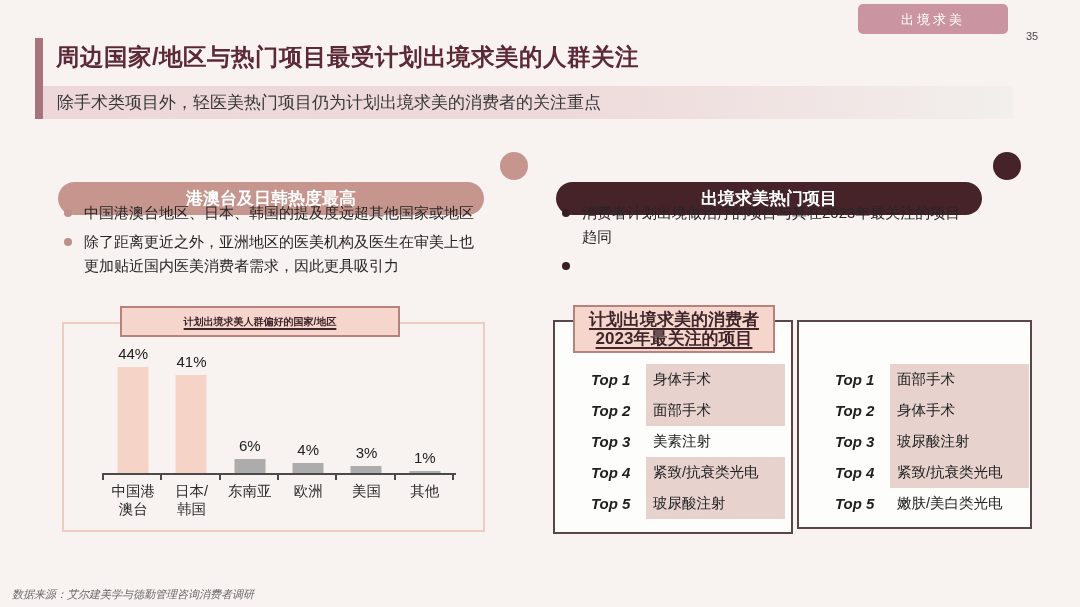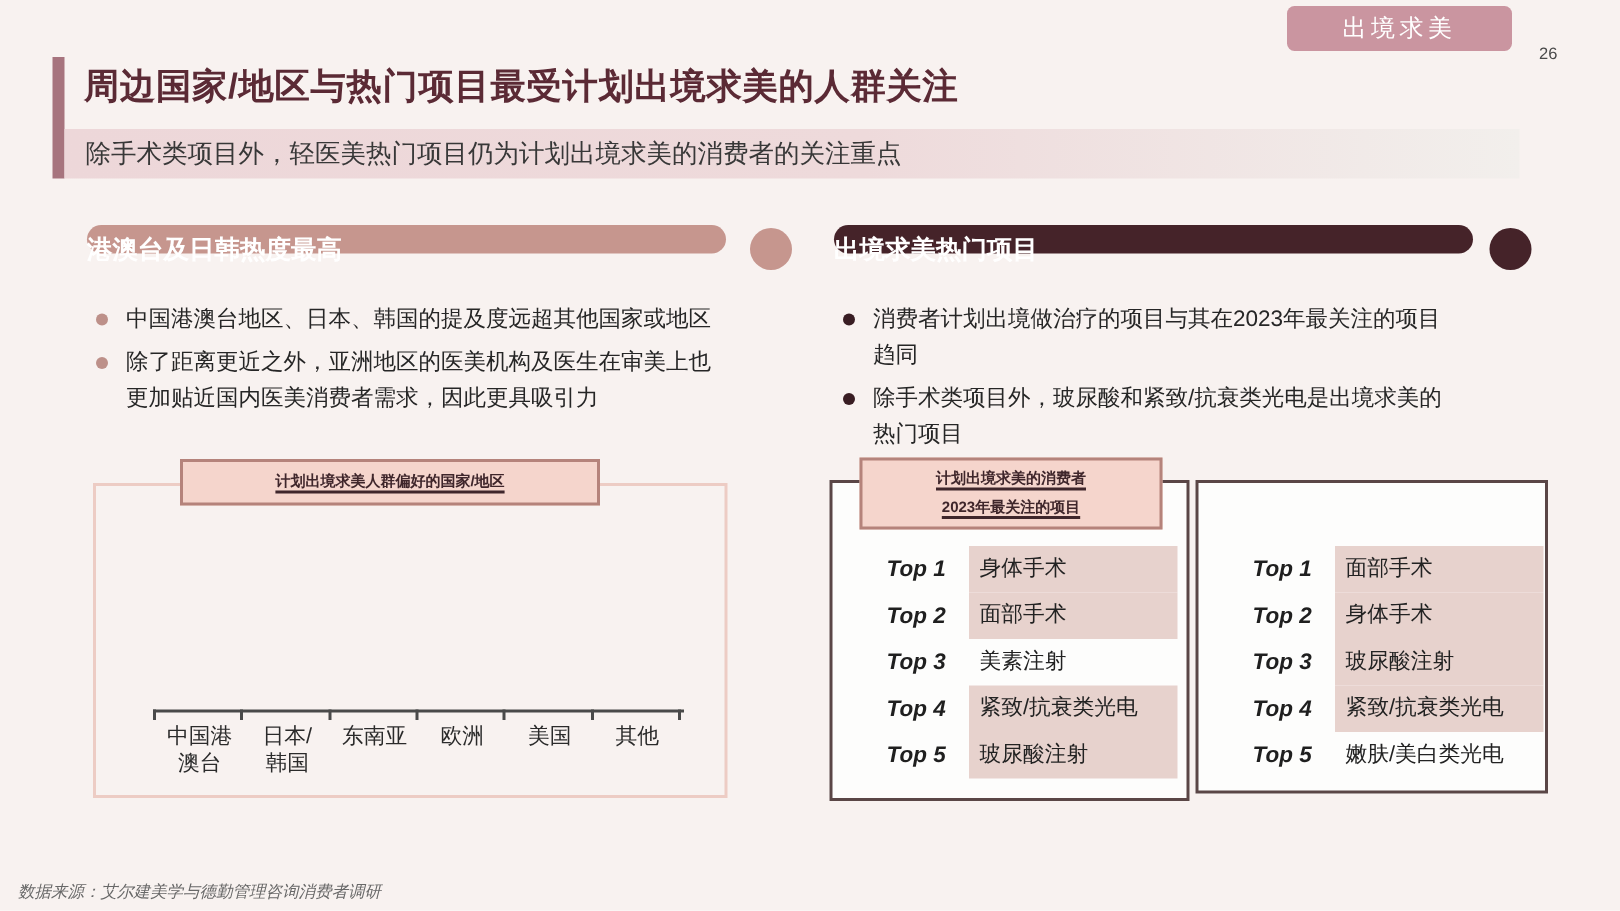--- a/index.html
+++ b/index.html
@@ -2,33 +2,33 @@
 <html><head>
 <meta charset="utf-8">
 <style>
   html,body { margin:0; padding:0; }
   body { font-family:"Liberation Sans","DejaVu Sans",sans-serif; }
   .slide { position:relative; width:1080px; height:607px; background:#f8f2f0; overflow:hidden; }
   .abs { position:absolute; }
 
   
   .badge { left:858px; top:4px; width:150px; height:30px; background:#ca95a0; border-radius:5px;
-           color:#fff; font-size:16px; letter-spacing:3px; text-align:center; line-height:31px; }
+           color:#fff; font-size:13px; letter-spacing:3px; text-align:center; line-height:31px; }
   .pageno { left:1026px; top:30px; font-size:11px; color:#4a4a4a; }
 
   
   .title-bar { left:35px; top:38px; width:8px; height:81px; background:#a7747e; }
   .main-title { left:56px; top:41px; font-size:23.5px; font-weight:bold; color:#5b2a35; letter-spacing:0.5px; }
   .subtitle-band { left:43px; top:86px; width:970px; height:33px;
                    background:linear-gradient(to right,#edd7d9 0%,#eedadb 55%,#f2efec 100%); }
   .subtitle-text { left:57px; top:86px; height:33px; line-height:33px; font-size:17px; color:#383838; }
 
   
-  .pill { height:19px; border-radius:17px; color:#fff; font-size:17px; font-weight:bold;
-          line-height:33px; }
+  .pill { height:33px; border-radius:17px; color:#fff; font-size:17px; font-weight:bold;
+          text-align:center; line-height:33px;margin-top:32px; }
   .pill-left { left:58px; top:150px; width:426px; background:#c6968e; }
   .pill-right { left:556px; top:150px; width:426px; background:#452329; }
   .pill-dot { top:152px; width:28px; height:28px; border-radius:50%; }
   .dot-left { left:500px; background:#c6968e; }
   .dot-right { left:993px; background:#452329; }
 
   
   .bullets { display:flex; flex-direction:column; gap:5px; }
   .bullets-left { left:58px; top:201px; width:455px; }
   .bullets-right { left:556px; top:201px; width:460px; }
@@ -51,40 +51,40 @@
   .bar-label { position:absolute; left:0; width:100%; text-align:center; font-size:15px; color:#222; }
   .tick { position:absolute; width:2px; height:7px; background:#4a4a4a; top:149px; }
   .cats { left:40px; top:158px; width:350px; height:40px; }
   .cat { position:absolute; top:0; text-align:center; font-size:14.5px; line-height:18px;
          color:#2b2b2b; white-space:pre-line; }
 
   
   .proj-table { background:#fdfdfc; border:2px solid #5a4646; }
   .table-a { left:553px; top:320px; width:236px; height:210px; }
   .table-b { left:797px; top:320px; width:231px; height:205px; }
-  .tbl-title { position:absolute; font-size:10px; line-height:19px; padding:3px 0; }
+  .tbl-title { position:absolute; font-size:17px; line-height:19px; padding:3px 0; }
   .table-a .tbl-title { left:18px; top:-17px; width:198px; }
   .table-b .tbl-title { left:21px; top:-15px; width:184px; }
   .trows { position:absolute; left:0; top:42px; right:0; }
   .trow { position:relative; height:31px;padding-left:35px; }
   .rank { position:absolute; left:36px; top:0; line-height:31px; font-weight:bold; font-style:italic;
           font-size:15px; color:#1f1f1f; }
   .item { position:absolute; left:91px; top:0; width:132px; height:31px; line-height:31px;
           padding-left:7px; font-size:14.5px; color:#222; }
   .item.hl { background:#e7d2cd; }
 
   .footer { left:12px; top:587px; font-size:11px; font-style:italic; color:#686868; }
 </style>
 </head>
 <body>
 
 <div class="slide">
 
   <div class="abs badge">出境求美</div>
-  <div class="abs pageno">26</div>
+  <div class="abs pageno">35</div>
 
   <div class="abs title-bar"></div>
   <div class="abs main-title">周边国家/地区与热门项目最受计划出境求美的人群关注</div>
   <div class="abs subtitle-band"></div>
   <div class="abs subtitle-text">除手术类项目外，轻医美热门项目仍为计划出境求美的消费者的关注重点</div>
 
   <div class="abs pill pill-left">港澳台及日韩热度最高</div>
   <div class="abs pill-dot dot-left"></div>
 
   <div class="abs bullets bullets-left">
@@ -96,20 +96,46 @@
       <span class="bdot"></span>
       <span class="btext">除了距离更近之外，亚洲地区的医美机构及医生在审美上也
 更加贴近国内医美消费者需求，因此更具吸引力</span>
     </div>
   </div>
 
   <div class="abs chart-box">
     <div class="abs pink-title chart-title">
       <u>计划出境求美人群偏好的国家/地区</u>
     </div>
+    <div class="abs plot" id="plot">
+        <div class="slot" style="left: 0px; width: 58.3333px;">
+          <div class="bar" style="height: 105.6px; background: rgb(245, 211, 199);"></div>
+          <div class="bar-label" style="bottom: 110.6px;">44%</div>
+        </div>
+        <div class="slot" style="left: 58.3333px; width: 58.3333px;">
+          <div class="bar" style="height: 98.4px; background: rgb(245, 211, 199);"></div>
+          <div class="bar-label" style="bottom: 103.4px;">41%</div>
+        </div>
+        <div class="slot" style="left: 116.667px; width: 58.3333px;">
+          <div class="bar" style="height: 14.4px; background: rgb(172, 172, 172);"></div>
+          <div class="bar-label" style="bottom: 19.4px;">6%</div>
+        </div>
+        <div class="slot" style="left: 175px; width: 58.3333px;">
+          <div class="bar" style="height: 9.6px; background: rgb(172, 172, 172);"></div>
+          <div class="bar-label" style="bottom: 14.6px;">4%</div>
+        </div>
+        <div class="slot" style="left: 233.333px; width: 58.3333px;">
+          <div class="bar" style="height: 7.2px; background: rgb(172, 172, 172);"></div>
+          <div class="bar-label" style="bottom: 12.2px;">3%</div>
+        </div>
+        <div class="slot" style="left: 291.667px; width: 58.3333px;">
+          <div class="bar" style="height: 2.4px; background: rgb(172, 172, 172);"></div>
+          <div class="bar-label" style="bottom: 7.4px;">1%</div>
+        </div>
+      </div>
     <div class="abs axis-line"></div>
     <div id="ticks">
         <div class="abs tick" style="left: 38px;"></div>
         <div class="abs tick" style="left: 96.3333px;"></div>
         <div class="abs tick" style="left: 154.667px;"></div>
         <div class="abs tick" style="left: 213px;"></div>
         <div class="abs tick" style="left: 271.333px;"></div>
         <div class="abs tick" style="left: 329.667px;"></div>
         <div class="abs tick" style="left: 388px;"></div>
       </div>
@@ -129,22 +155,20 @@
   <div class="abs pill-dot dot-right"></div>
 
   <div class="abs bullets bullets-right">
     <div class="bullet">
       <span class="bdot"></span>
       <span class="btext">消费者计划出境做治疗的项目与其在2023年最关注的项目
 趋同</span>
     </div>
     <div class="bullet">
       <span class="bdot"></span>
-      <span class="btext">除手术类项目外，玻尿酸和紧致/抗衰类光电是出境求美的
-热门项目</span>
     </div>
   </div>
 
   <div class="abs proj-table table-a">
     <div class="tbl-title pink-title">
         <div><u>计划出境求美的消费者</u></div>
         <div><u>2023年最关注的项目</u></div>
       </div>
     <div class="trows">
         <div class="trow">

